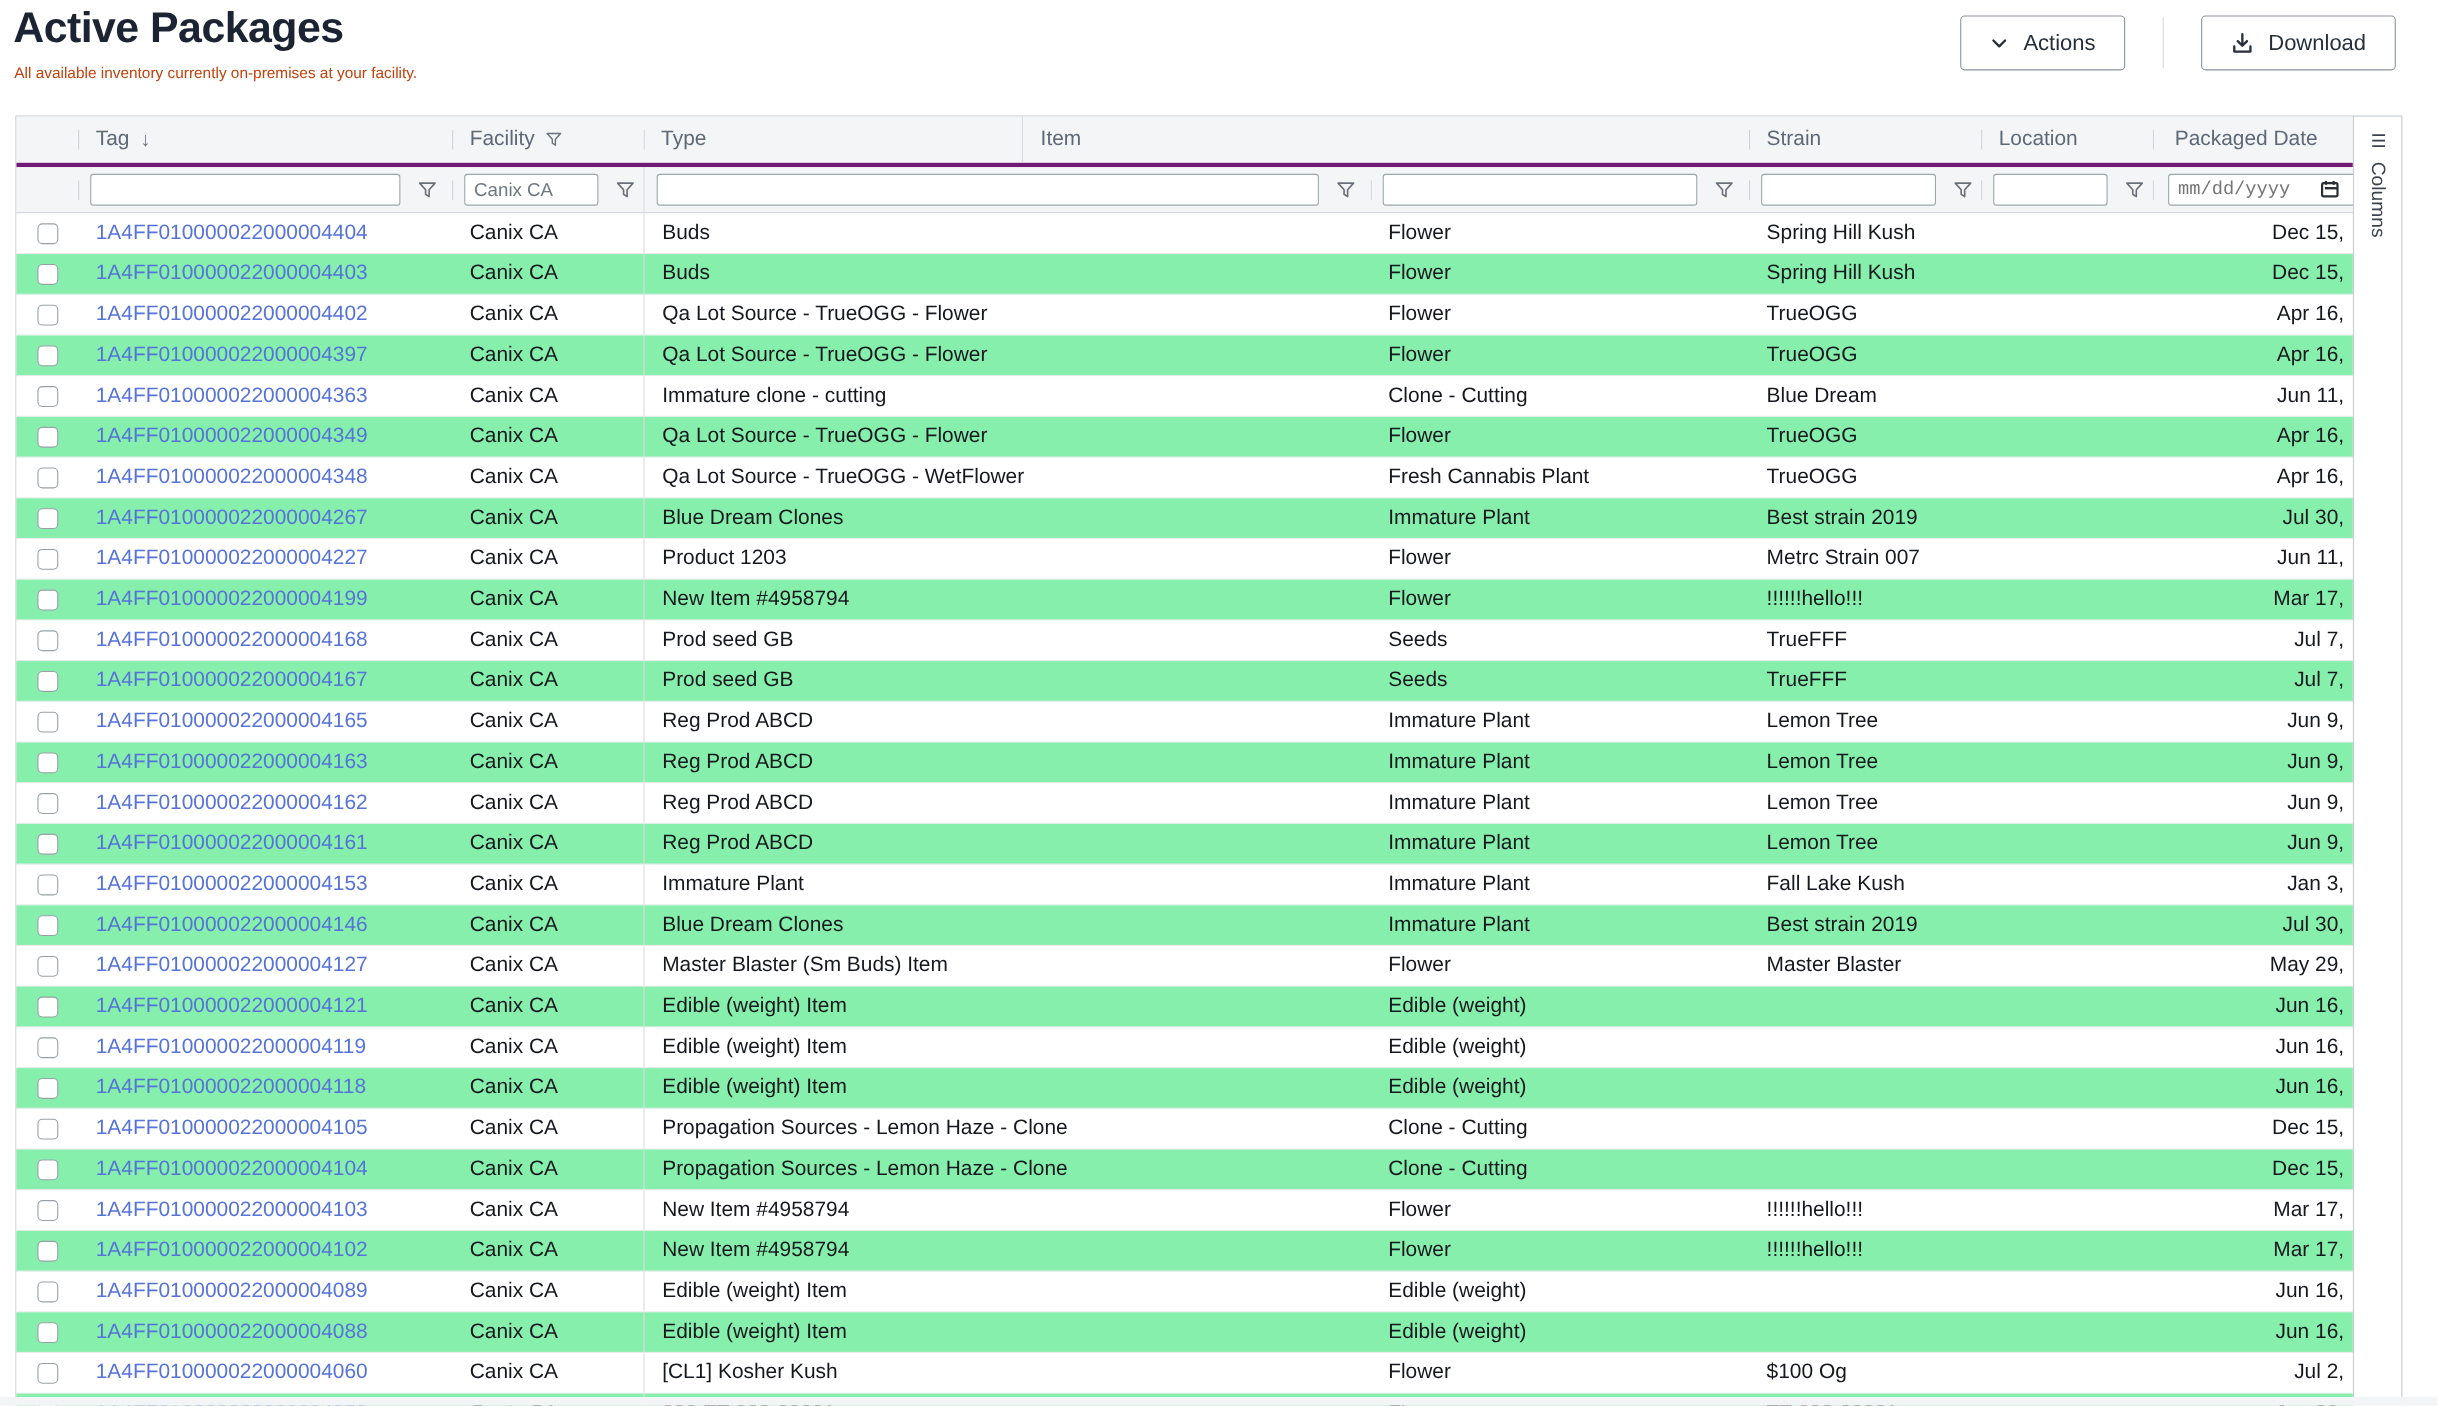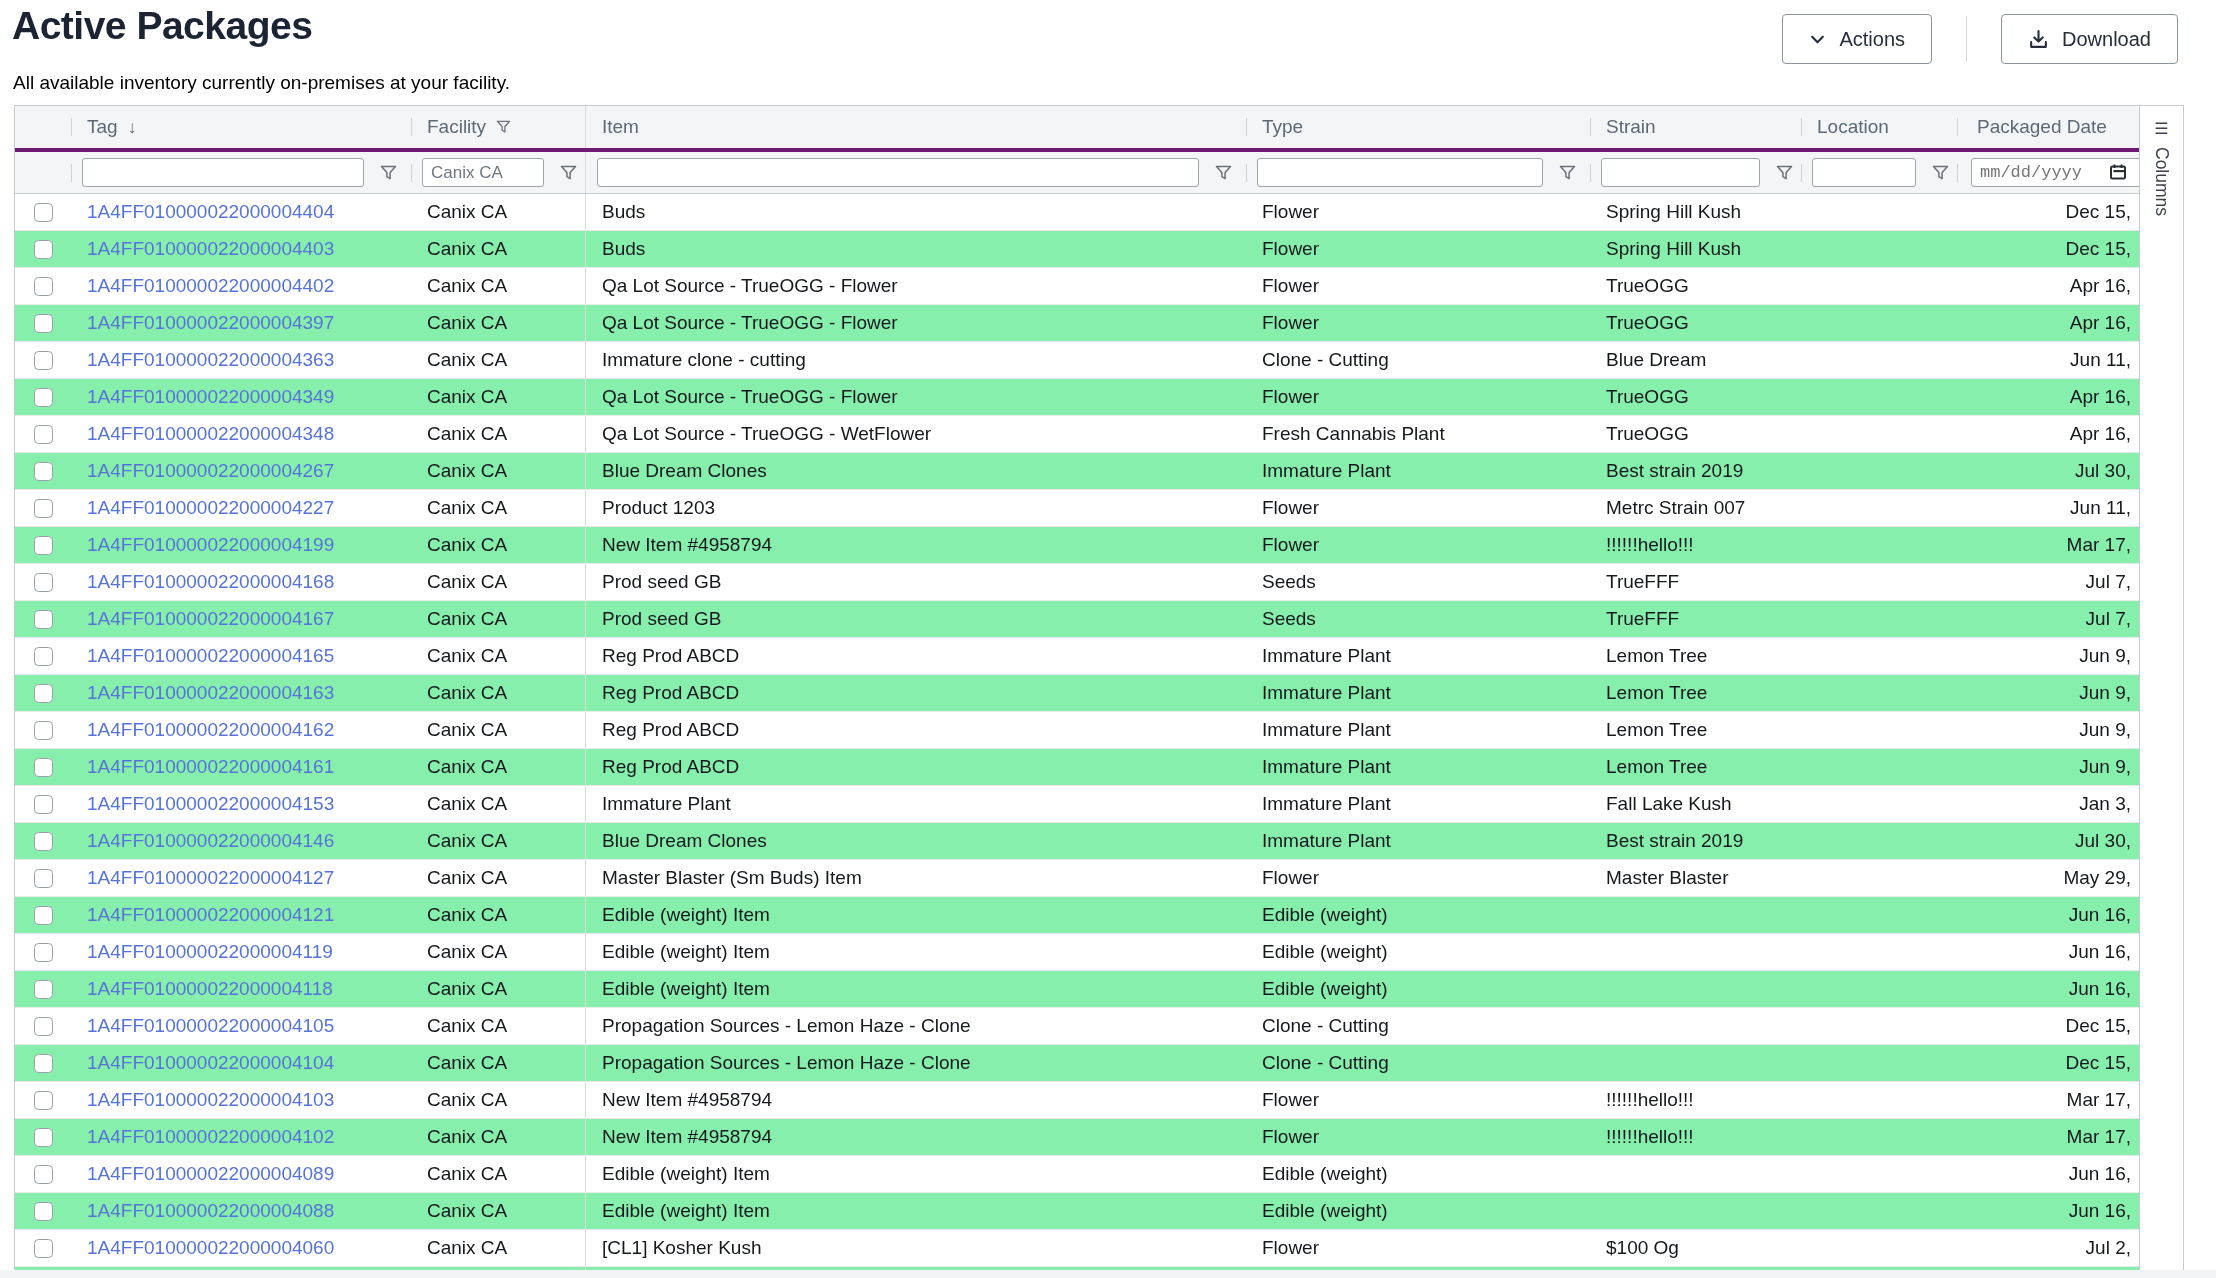--- a/index.html
+++ b/index.html
@@ -8,22 +8,22 @@
     font-family:"Liberation Sans","DejaVu Sans",sans-serif;
     -webkit-font-smoothing:antialiased;position:relative;
   }
   
   .topbar{position:relative;height:105px;padding-left:19px;}
   .page-title{
     position:absolute;left:12px;top:4px;
     font-size:39px;font-weight:700;color:#1c2434;letter-spacing:-.5px;
   }
   .page-subtitle{
-    position:absolute;left:13px;top:72px;
-    font-size:19px;color:#000000;
+    position:absolute;left:13px;top:58px;
+    font-size:14px;color:#c2410c;
   }
   .topbar-actions{
     position:absolute;right:38px;top:14px;height:50px;
     display:flex;align-items:center;
   }
   .btn{
     height:50px;border:1.5px solid #8b94a0;border-radius:4px;background:#fff;
     font-size:20px;color:#272e3b;font-weight:500;
     display:flex;align-items:center;justify-content:center;gap:13px;
     padding:0 26px;cursor:pointer;box-sizing:border-box;
@@ -140,28 +140,28 @@
       <div class="cell c-fac tick">
         <span class="hlabel">
           <span>Facility</span>
           <span class="hfunnel">
             <svg width="15" height="14" viewBox="0 0 17 16">
                 <path d="M1.5 1.5h14l-5.4 6v6.2l-3.2-2V7.5l-5.4-6z" fill="none" stroke="currentColor" stroke-width="1.5" stroke-linejoin="round"></path>
               </svg>
           </span>
         </span>
       </div>
+      <div class="cell c-type tick">
+        <span class="hlabel">
+            <span>Type</span>
+          </span>
+      </div>
       <div class="cell c-item">
         <span class="hlabel">
             <span>Item</span>
-          </span>
-      </div>
-      <div class="cell c-type tick">
-        <span class="hlabel">
-            <span>Type</span>
           </span>
       </div>
       <div class="cell c-strain tick">
         <span class="hlabel">
             <span>Strain</span>
           </span>
       </div>
       <div class="cell c-loc tick">
         <span class="hlabel">
             <span>Location</span>

